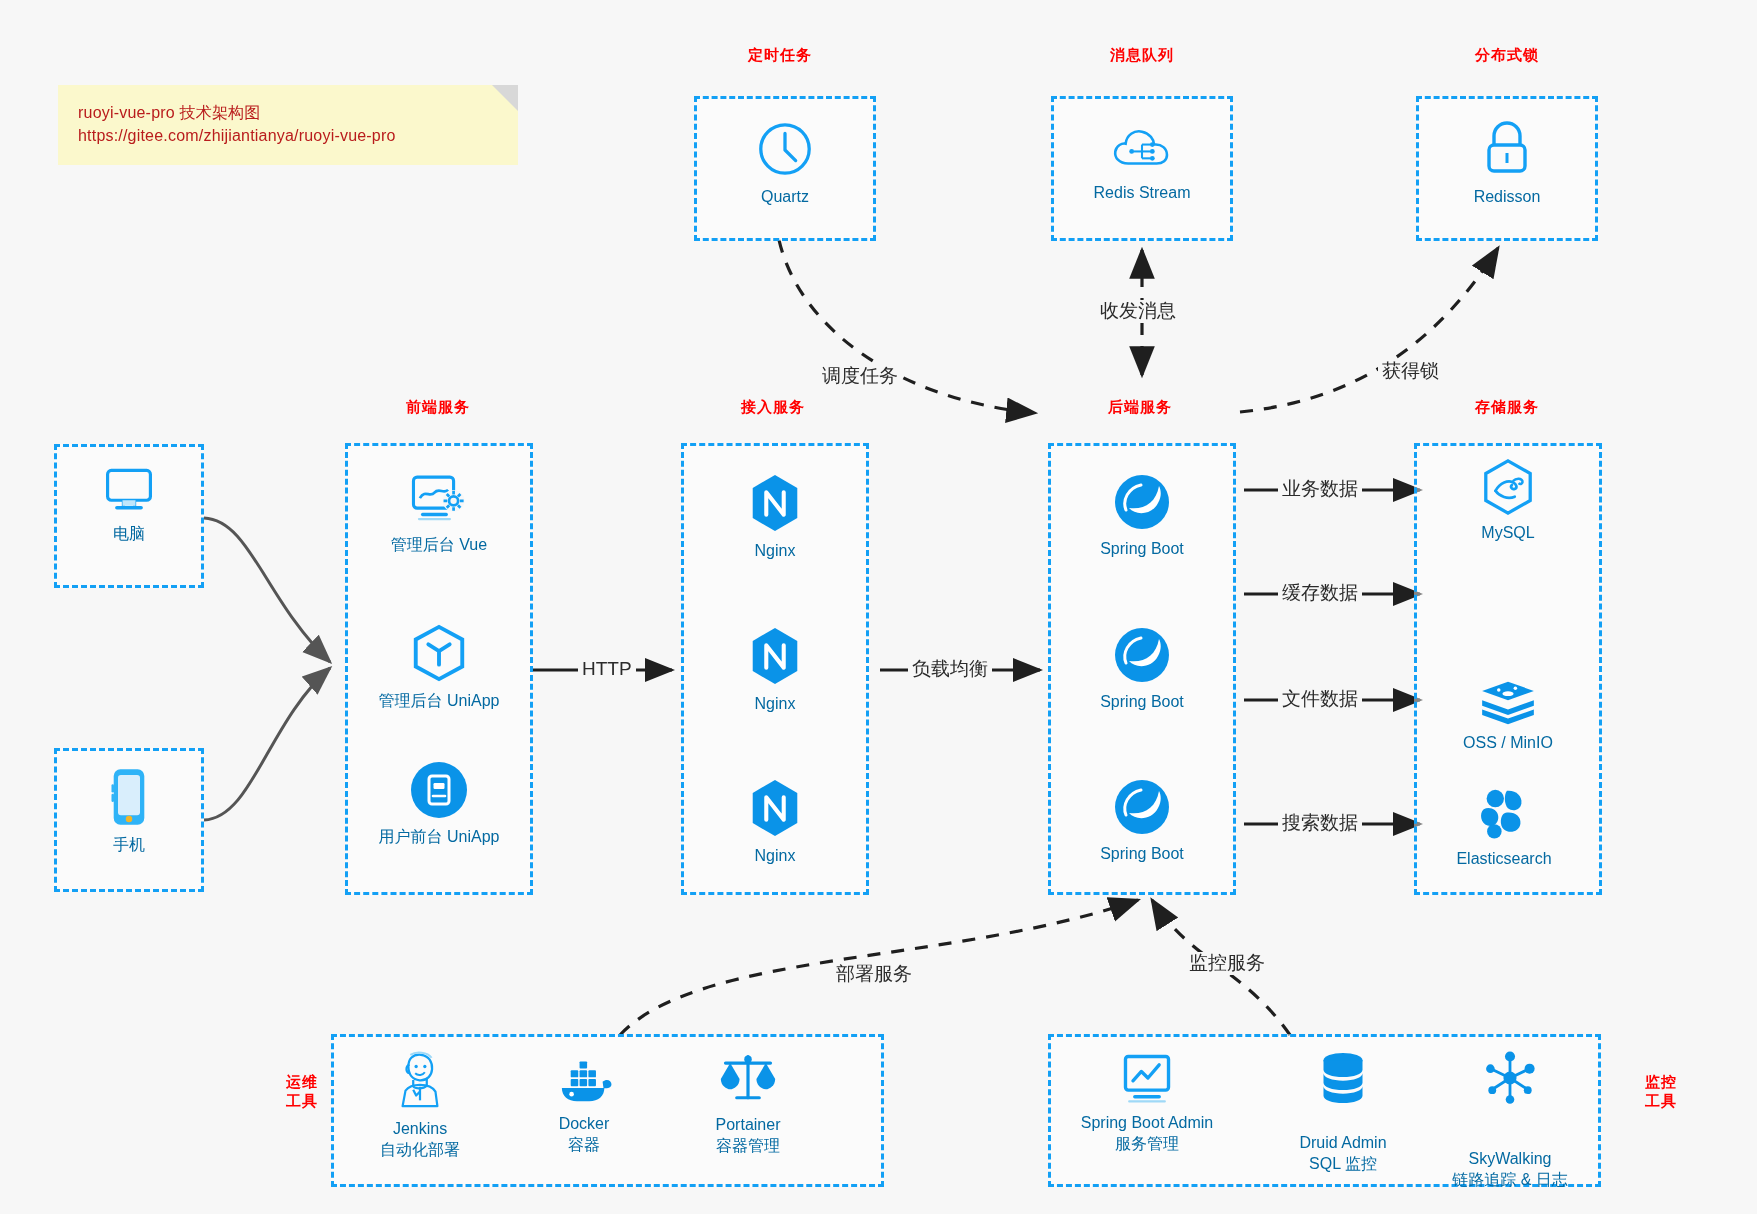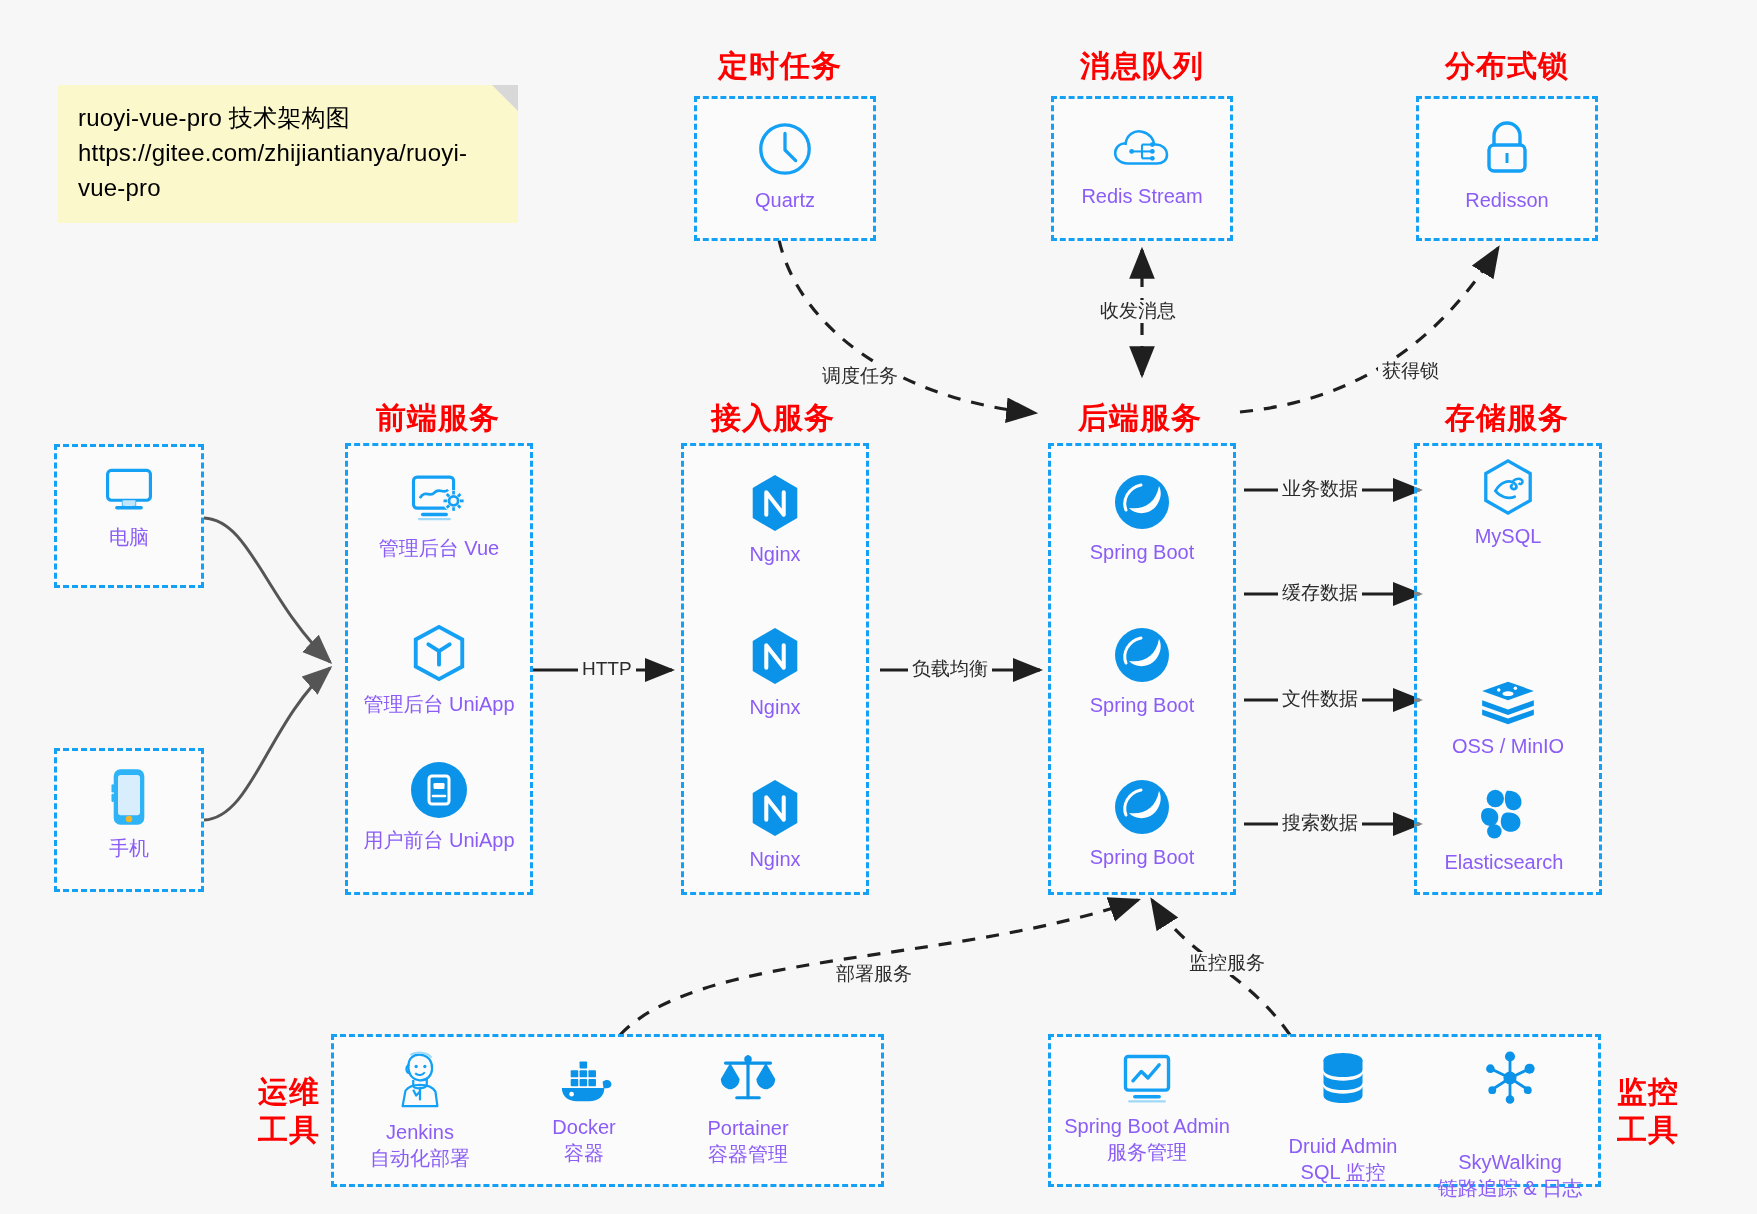--- a/index.html
+++ b/index.html
@@ -9,61 +9,61 @@
     font-family: "Liberation Sans", "DejaVu Sans", sans-serif;
     overflow: hidden;
   }
   #stage { position: relative; width: 1757px; height: 1214px; }
 
   
   .note {
     position: absolute;
     background: #fbf8cc;
     padding: 16px 18px 18px 20px;
-    font-size: 24px;
+    font-size: 16px;
     line-height: 1.45;
-    color: #000000;
+    color: #b91c1c;
     letter-spacing: .2px;
   }
   .note .fold {
     position: absolute; top: 0; right: 0;
     width: 0; height: 0;
     border-top: 26px solid #d8d8d8;
     border-left: 26px solid transparent;
   }
 
   
   .gbox {
     position: absolute;
     border: 3px dashed #13a0f5;
     background: rgba(255,255,255,0.45);
   }
   .gtitle {
     position: absolute;
     color: #ff0000;
     font-weight: bold;
-    font-size: 30px;
+    font-size: 15px;
     white-space: nowrap;
     text-align: center;
     letter-spacing: 1px;
   }
   .gtitle.side { line-height: 1.25; text-align: right; }
 
   
   .node {
     position: absolute;
     display: flex;
     flex-direction: column;
     align-items: center;
     justify-content: flex-start;
   }
   .node .cap {
     margin-top: 7px;
-    font-size: 20px;
-    color: #8b5cf6;
+    font-size: 16px;
+    color: #0369a1;
     white-space: nowrap;
     text-align: center;
     line-height: 1.3;
   }
   .node .cap .sub { display: block; }
   .ic { display: block; }
 
   
   .elabel {
     position: absolute;

